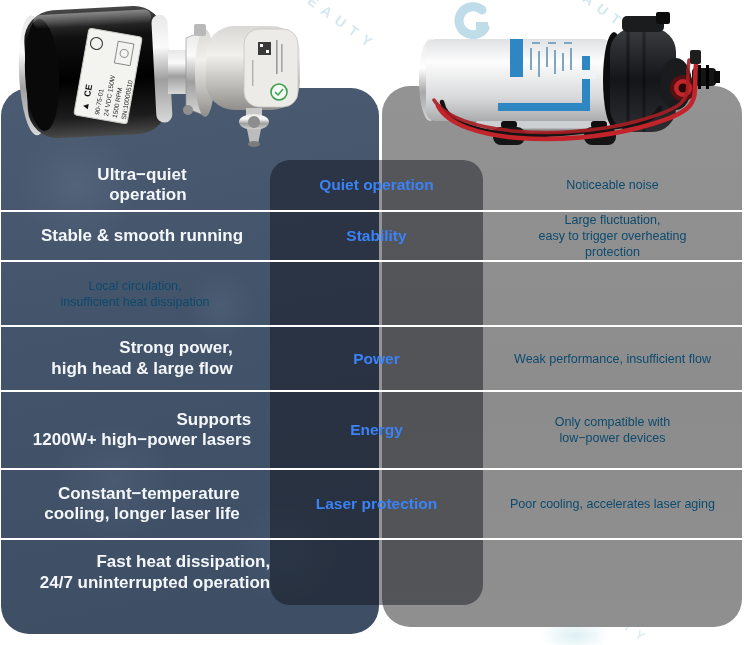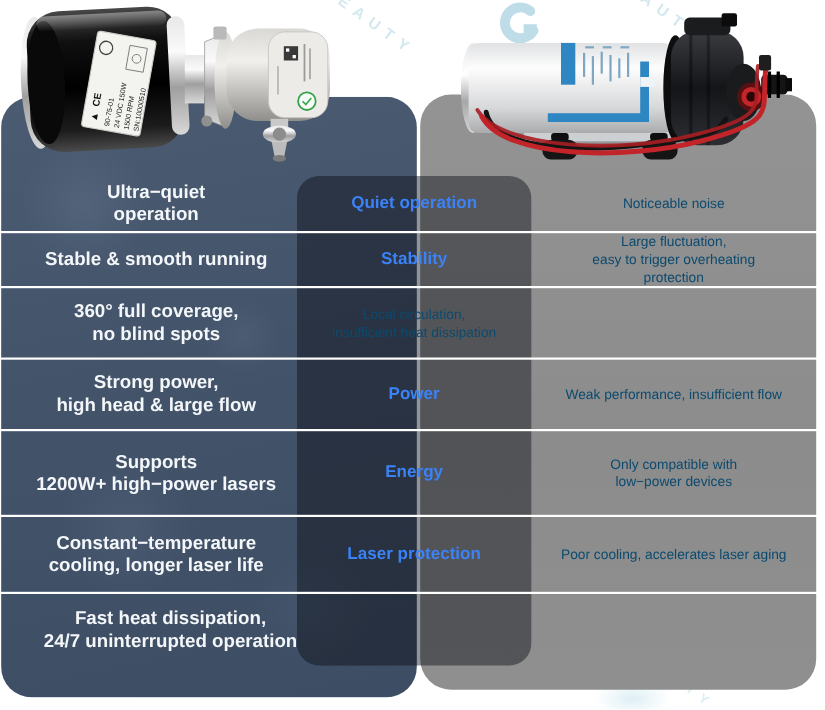--- a/index.html
+++ b/index.html
@@ -31,21 +31,21 @@
     background:rgba(8,12,18,0.44);}
 
   
   .rows{position:absolute;left:0;top:160px;width:742px;height:445px;z-index:5;
     display:grid;grid-template-rows:52px 50px 65px 65px 78px 70px 65px;}
   .row{display:grid;grid-template-columns:270px 213px 259px;box-sizing:border-box;
     border-bottom:2px solid #ffffff;}
   .row:last-child{border-bottom:none;padding-left:13px;}
   .cell{display:flex;align-items:center;justify-content:center;text-align:center;
     white-space:pre-line;}
-  .cell-adv{color:#f4f7fa;font-weight:bold;font-size:17px;line-height:1.18;padding-left:14px;}
+  .cell-adv{color:#f4f7fa;font-weight:bold;font-size:17px;line-height:1.18;padding-left:14px;text-align:right;}
   .cell-feat{color:#3b82f6;font-weight:bold;font-size:15.5px;white-space:nowrap;}
   .cell-dis{color:#0c4a6e;font-weight:normal;font-size:12.5px;line-height:1.28;}
 
   
   .prod{position:absolute;z-index:3;}
   #prodL{left:8px;top:0px;}
   #prodR{left:398px;top:10px;}
 </style>
 </head>
 <body>
@@ -234,22 +234,20 @@
 
     <div class="row">
       <div class="cell cell-adv">Stable &amp; smooth running</div>
       <div class="cell cell-feat">Stability</div>
       <div class="cell cell-dis">Large fluctuation,
 easy to trigger overheating
 protection</div>
     </div>
 
     <div class="row">
-      <div class="cell cell-adv">360°  full coverage,
-no blind spots</div>
       <div class="cell cell-dis">Local circulation,
 insufficient heat dissipation</div>
     </div>
 
     <div class="row">
       <div class="cell cell-adv">Strong power,
 high head &amp; large flow</div>
       <div class="cell cell-feat">Power</div>
       <div class="cell cell-dis">Weak performance, insufficient flow</div>
     </div>

